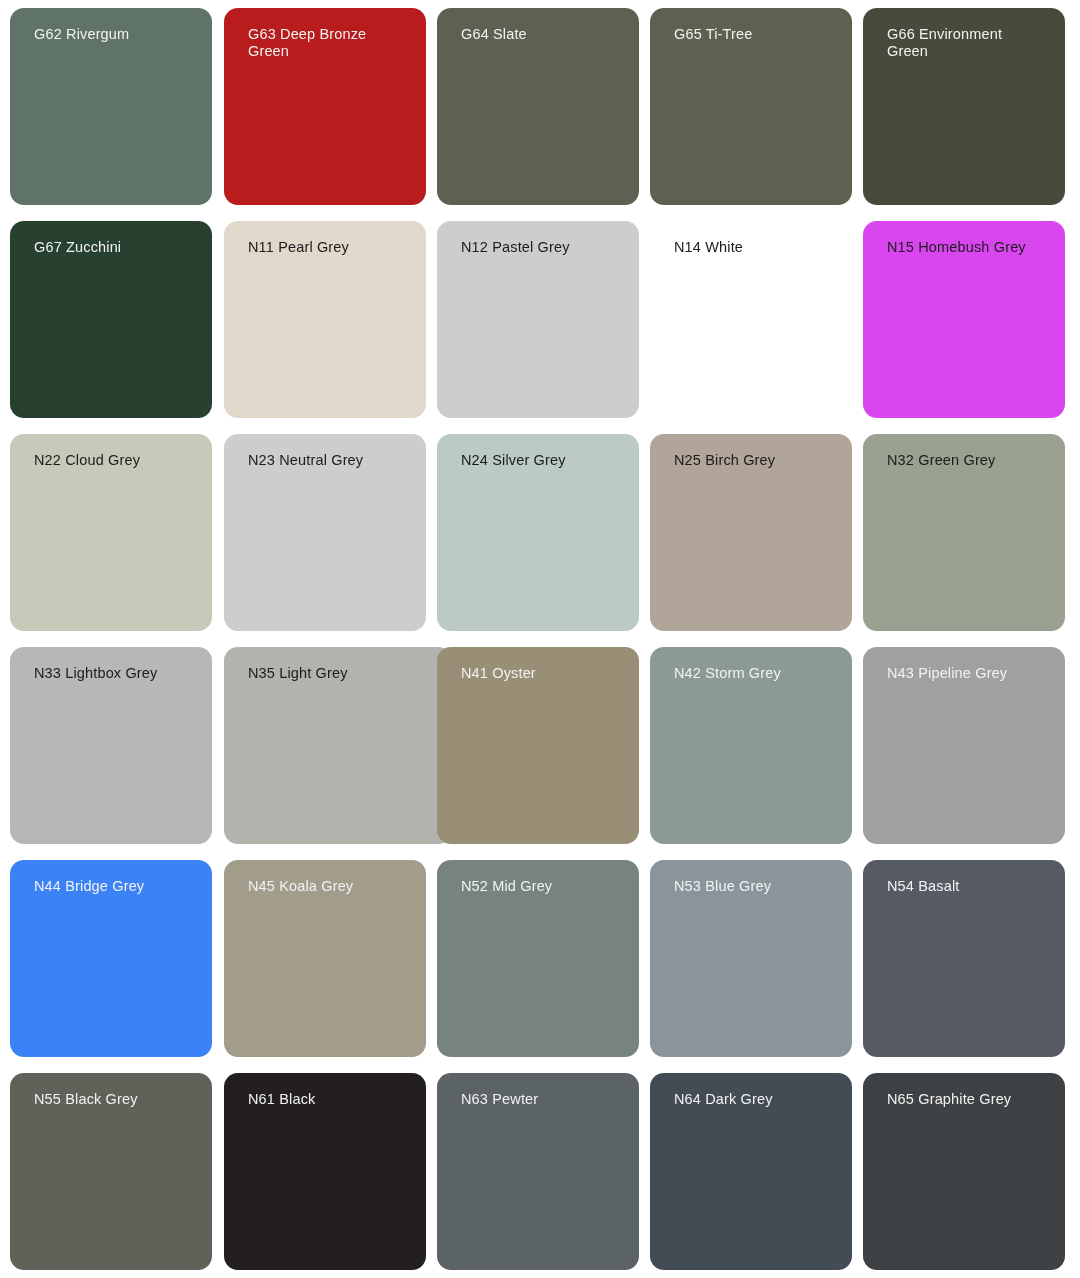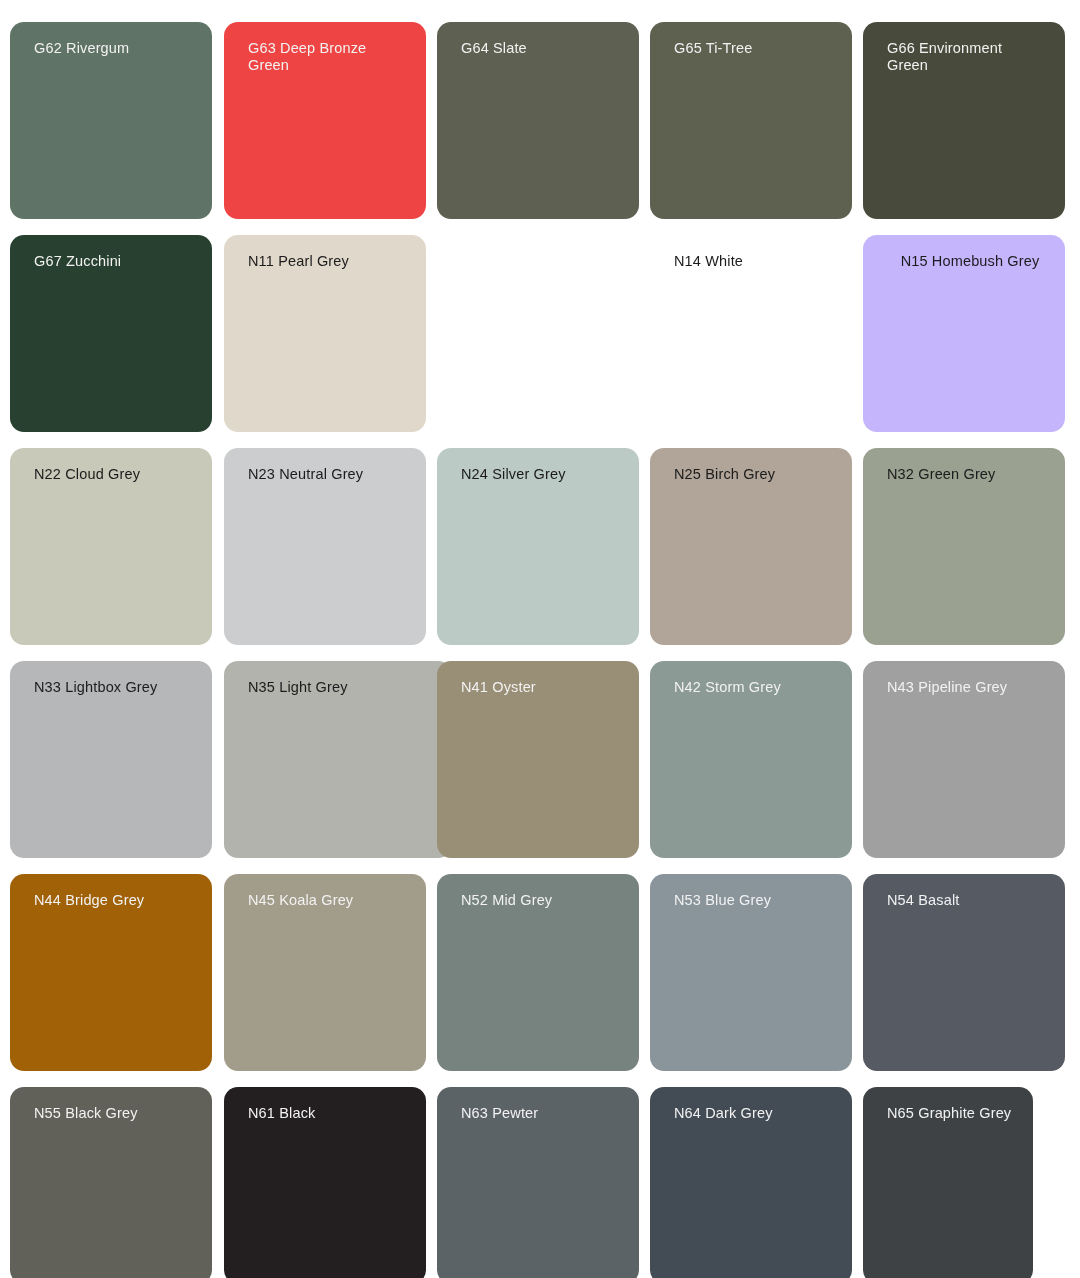--- a/index.html
+++ b/index.html
@@ -18,21 +18,20 @@
     position: relative;
     width: 1080px;
     height: 1278px;
     background: #ffffff;
   }
   .swatch {
     position: absolute;
     border-radius: 14px;
     box-sizing: border-box;
     overflow: hidden;
-    margin-top: 14px;
   }
   .swatch-label {
     position: absolute;
     left: 24px;
     top: 18px;
     right: 12px;
     font-size: 14.5px;
     line-height: 16.5px;
     letter-spacing: 0.15px;
     font-family: "Liberation Sans", sans-serif;
@@ -47,44 +46,47 @@
   }
   .swatch.no-fill .swatch-label { color: #1c1c1c; }
 </style>
 </head>
 <body>
 
 <div id="chart" style="background: rgb(255, 255, 255);">
     <div class="swatch light-text" style="left: 10px; top: 8px; width: 202px; height: 197px; background: rgb(95, 115, 102);">
       <div class="swatch-label">G62 Rivergum</div>
     </div>
-    <div class="swatch light-text" style="left: 224px; top: 8px; width: 202px; height: 197px; background: #ef4444;">
+    <div class="swatch light-text" style="left: 224px; top: 8px; width: 202px; height: 197px; background: #b91c1c;">
       <div class="swatch-label">G63 Deep Bronze
 Green</div>
     </div>
     <div class="swatch light-text" style="left: 437px; top: 8px; width: 202px; height: 197px; background: rgb(94, 96, 82);">
       <div class="swatch-label">G64 Slate</div>
     </div>
     <div class="swatch light-text" style="left: 650px; top: 8px; width: 202px; height: 197px; background: rgb(94, 96, 80);">
       <div class="swatch-label">G65 Ti-Tree</div>
     </div>
     <div class="swatch light-text" style="left: 863px; top: 8px; width: 202px; height: 197px; background: rgb(72, 75, 60);">
       <div class="swatch-label">G66 Environment
 Green</div>
     </div>
     <div class="swatch light-text" style="left: 10px; top: 221px; width: 202px; height: 197px; background: rgb(39, 64, 47);">
       <div class="swatch-label">G67 Zucchini</div>
     </div>
     <div class="swatch dark-text" style="left: 224px; top: 221px; width: 202px; height: 197px; background: rgb(224, 216, 203);">
       <div class="swatch-label">N11 Pearl Grey</div>
     </div>
+    <div class="swatch dark-text" style="left: 437px; top: 221px; width: 202px; height: 197px; background: rgb(205, 205, 207);">
+      <div class="swatch-label">N12 Pastel Grey</div>
+    </div>
     <div class="swatch dark-text no-fill" style="left: 650px; top: 221px; width: 202px; height: 197px; background: rgb(255, 255, 255);">
       <div class="swatch-label">N14 White</div>
     </div>
-    <div class="swatch dark-text" style="left: 863px; top: 221px; width: 202px; height: 197px; background: #c4b5fd; text-align: center;">
+    <div class="swatch dark-text" style="left: 863px; top: 221px; width: 202px; height: 197px; background: #d946ef;">
       <div class="swatch-label">N15 Homebush Grey</div>
     </div>
     <div class="swatch dark-text" style="left: 10px; top: 434px; width: 202px; height: 197px; background: rgb(201, 201, 185);">
       <div class="swatch-label">N22 Cloud Grey</div>
     </div>
     <div class="swatch dark-text" style="left: 224px; top: 434px; width: 202px; height: 197px; background: rgb(204, 205, 207);">
       <div class="swatch-label">N23 Neutral Grey</div>
     </div>
     <div class="swatch dark-text" style="left: 437px; top: 434px; width: 202px; height: 197px; background: rgb(188, 202, 198);">
       <div class="swatch-label">N24 Silver Grey</div>
@@ -103,21 +105,21 @@
     </div>
     <div class="swatch light-text" style="left: 437px; top: 647px; width: 202px; height: 197px; background: rgb(153, 142, 118);">
       <div class="swatch-label">N41 Oyster</div>
     </div>
     <div class="swatch light-text" style="left: 650px; top: 647px; width: 202px; height: 197px; background: rgb(139, 154, 149);">
       <div class="swatch-label">N42 Storm Grey</div>
     </div>
     <div class="swatch light-text" style="left: 863px; top: 647px; width: 202px; height: 197px; background: rgb(160, 160, 161);">
       <div class="swatch-label">N43 Pipeline Grey</div>
     </div>
-    <div class="swatch light-text" style="left: 10px; top: 860px; width: 202px; height: 197px; background: #a16207;">
+    <div class="swatch light-text" style="left: 10px; top: 860px; width: 202px; height: 197px; background: #3b82f6;">
       <div class="swatch-label">N44 Bridge Grey</div>
     </div>
     <div class="swatch light-text" style="left: 224px; top: 860px; width: 202px; height: 197px; background: rgb(162, 156, 139);">
       <div class="swatch-label">N45 Koala Grey</div>
     </div>
     <div class="swatch light-text" style="left: 437px; top: 860px; width: 202px; height: 197px; background: rgb(119, 131, 126);">
       <div class="swatch-label">N52 Mid Grey</div>
     </div>
     <div class="swatch light-text" style="left: 650px; top: 860px; width: 202px; height: 197px; background: rgb(138, 149, 155);">
       <div class="swatch-label">N53 Blue Grey</div>
@@ -130,16 +132,16 @@
     </div>
     <div class="swatch light-text" style="left: 224px; top: 1073px; width: 202px; height: 197px; background: rgb(35, 31, 32);">
       <div class="swatch-label">N61 Black</div>
     </div>
     <div class="swatch light-text" style="left: 437px; top: 1073px; width: 202px; height: 197px; background: rgb(92, 99, 103);">
       <div class="swatch-label">N63 Pewter</div>
     </div>
     <div class="swatch light-text" style="left: 650px; top: 1073px; width: 202px; height: 197px; background: rgb(67, 76, 84); padding-left: 27px;">
       <div class="swatch-label">N64 Dark Grey</div>
     </div>
-    <div class="swatch light-text" style="left: 863px; top: 1073px; width: 170px; height: 197px; background: rgb(63, 66, 68);">
+    <div class="swatch light-text" style="left: 863px; top: 1073px; width: 202px; height: 197px; background: rgb(63, 66, 68);">
       <div class="swatch-label">N65 Graphite Grey</div>
     </div>
   </div>
 
 </body></html>

